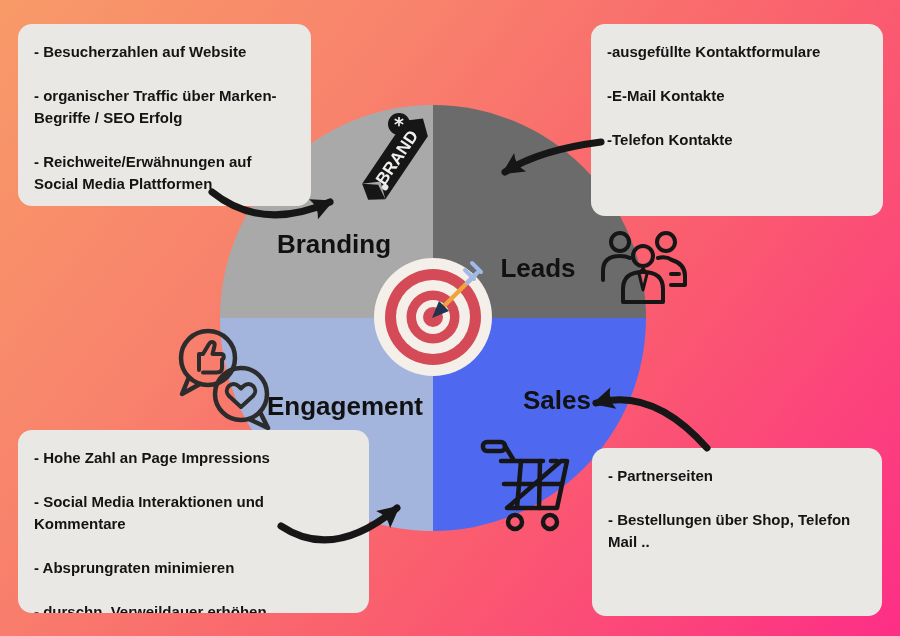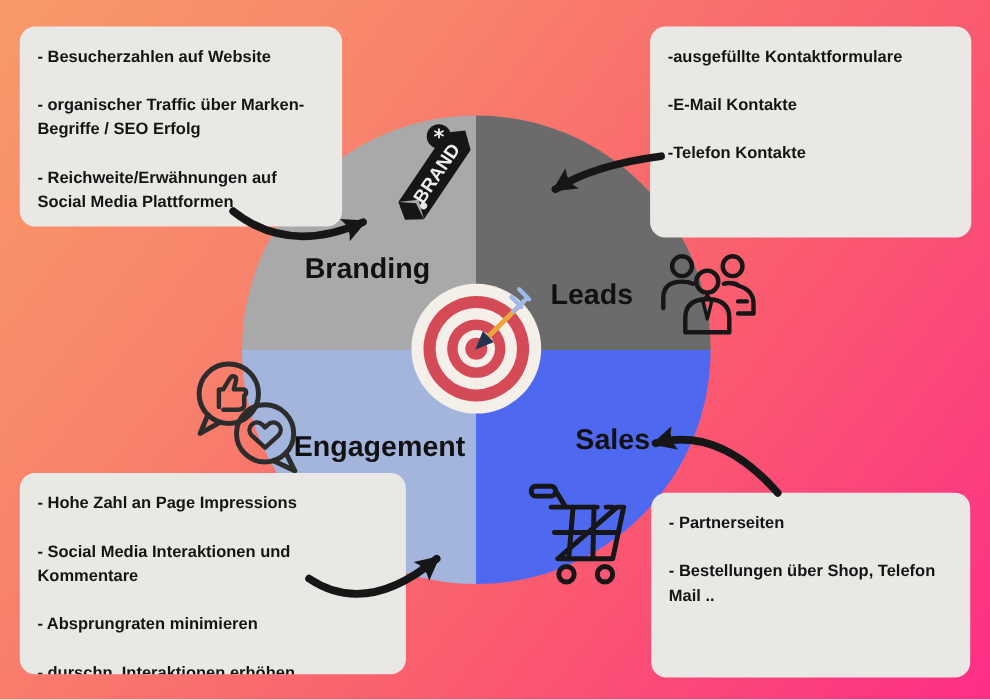--- a/index.html
+++ b/index.html
@@ -120,21 +120,21 @@
   </div>
   <div class="note" id="note-tr">
     <p>-ausgefüllte Kontaktformulare</p>
     <p>-E-Mail Kontakte</p>
     <p>-Telefon Kontakte</p>
   </div>
   <div class="note" id="note-bl">
     <p>- Hohe Zahl an Page Impressions</p>
     <p>- Social Media Interaktionen und Kommentare</p>
     <p>- Absprungraten minimieren</p>
-    <p>- durschn. Interaktionen erhöhen</p>
+    <p>- durschn. Verweildauer erhöhen</p>
   </div>
   <div class="note" id="note-br">
     <p>- Partnerseiten</p>
     <p>- Bestellungen über Shop, Telefon Mail ..</p>
   </div>
 
   <svg id="arrow-layer" viewBox="0 0 900 636">
     <defs>
       <marker id="ah" markerUnits="userSpaceOnUse" markerWidth="30" markerHeight="26" refX="20" refY="13" orient="auto">
         <path d="M2,2 L24,13 L2,24 Q8,13 2,2 Z" fill="#161616"></path>

